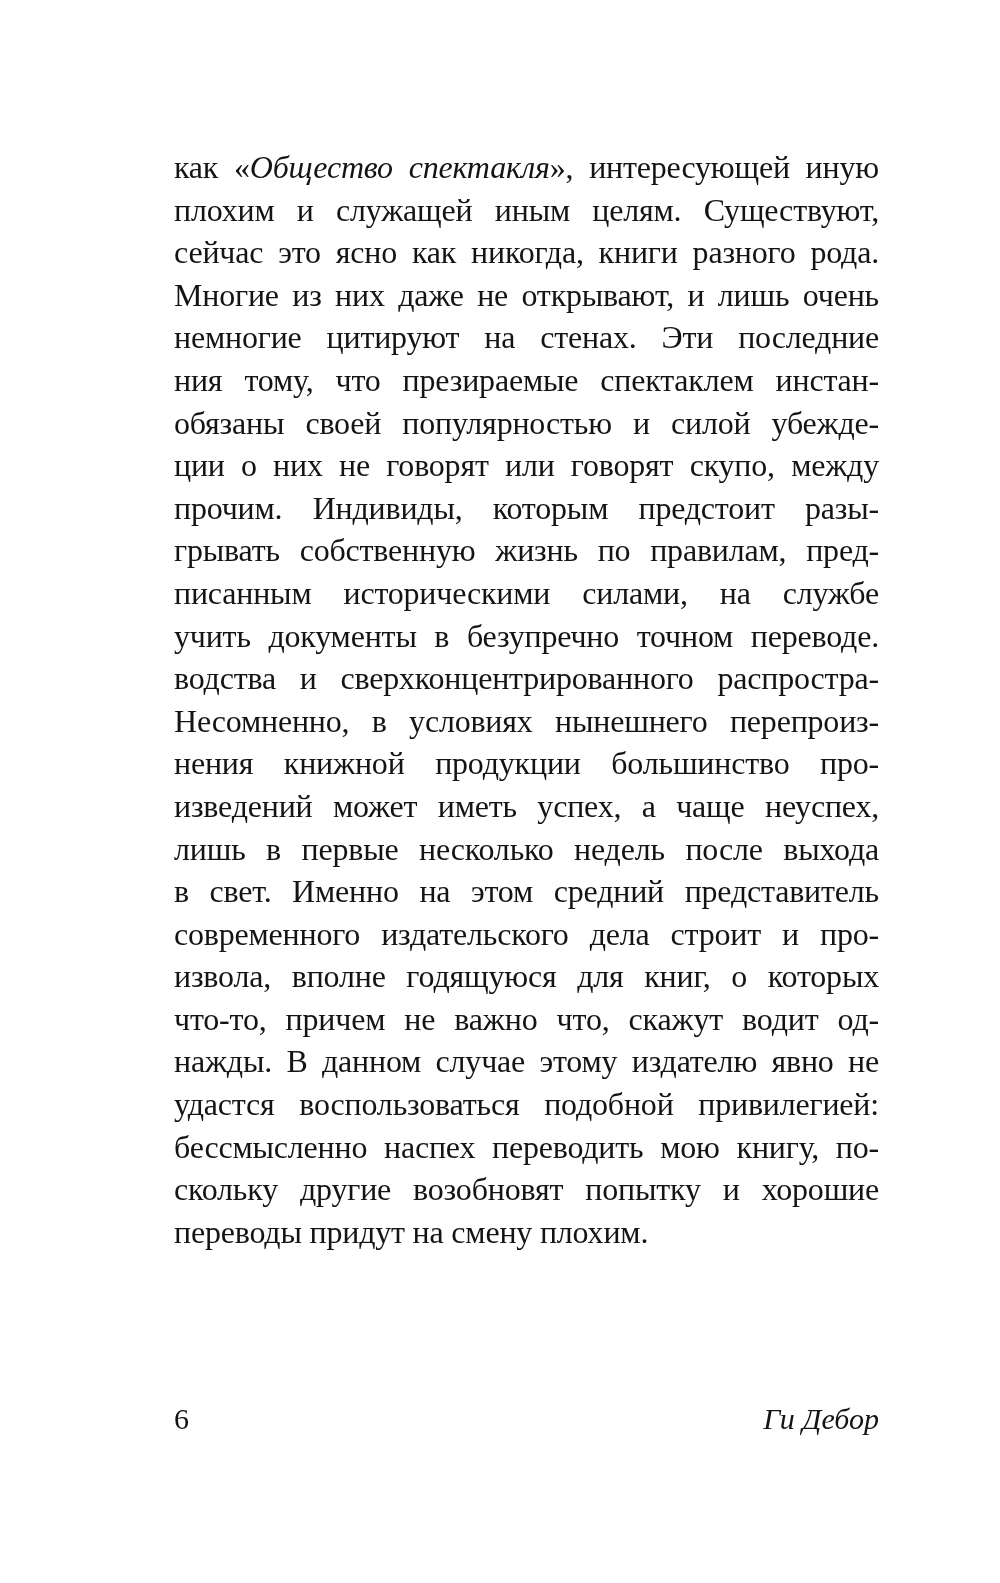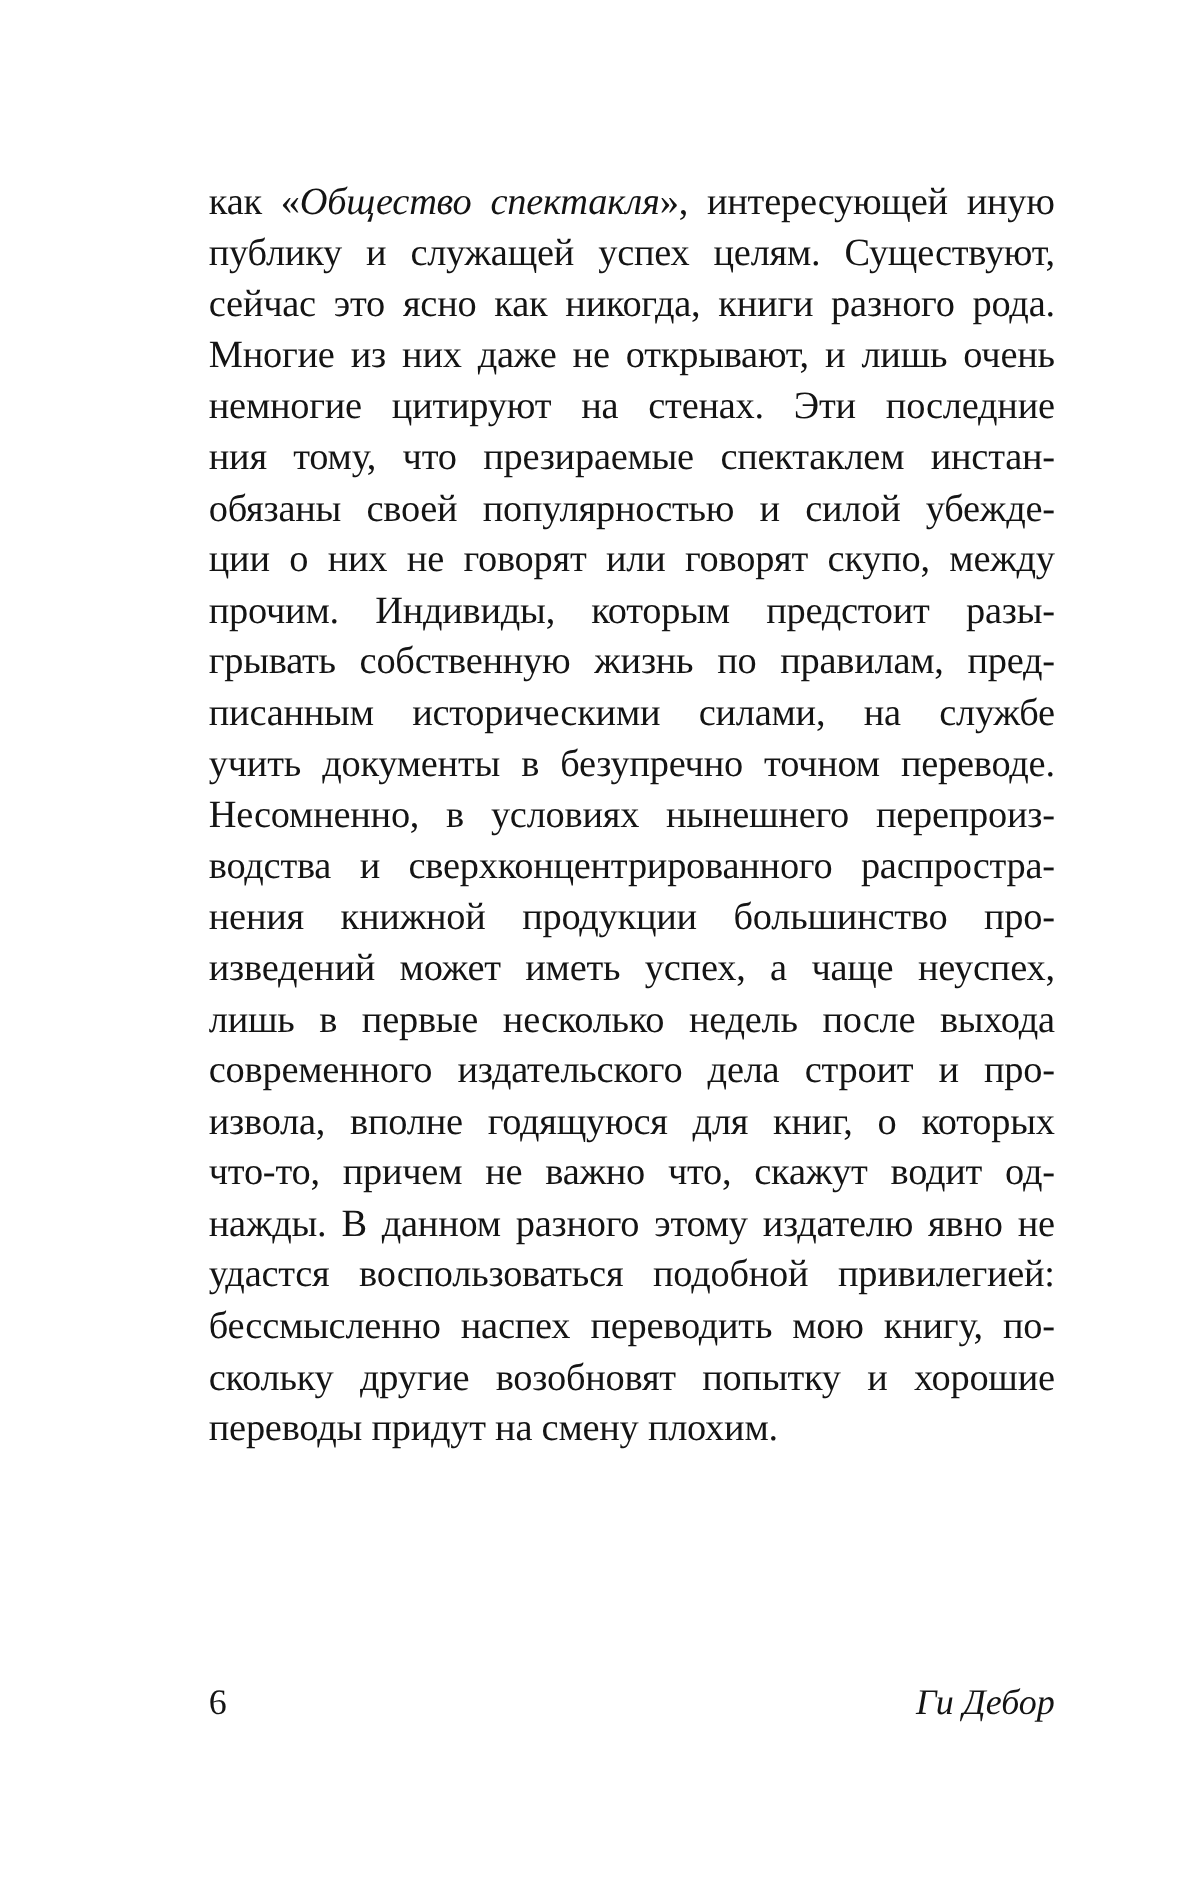--- a/index.html
+++ b/index.html
@@ -52,40 +52,41 @@
   }
 </style>
 </head>
 <body>
 
 <div class="page">
 
   <main class="text-block">
     <div class="line"><span>как «</span><span class="italic">Общество спектакля</span><span>», интересующей иную</span></div>
 
-    <div class="line">публику и служащей успех целям. Существуют,</div>
+    <div class="line">плохим и служащей иным целям. Существуют,</div>
     <div class="line">сейчас это ясно как никогда, книги разного рода.</div>
     <div class="line">Многие из них даже не открывают, и лишь очень</div>
     <div class="line">немногие цитируют на стенах. Эти последние</div>
     <div class="line">ния тому, что презираемые спектаклем инстан-</div>
     <div class="line">обязаны своей популярностью и силой убежде-</div>
     <div class="line">ции о них не говорят или говорят скупо, между</div>
     <div class="line">прочим. Индивиды, которым предстоит разы-</div>
     <div class="line">грывать собственную жизнь по правилам, пред-</div>
     <div class="line">писанным историческими силами, на службе</div>
     <div class="line">учить документы в безупречно точном переводе.</div>
+    <div class="line">водства и сверхконцентрированного распростра-</div>
     <div class="line">Несомненно, в условиях нынешнего перепроиз-</div>
-    <div class="line">водства и сверхконцентрированного распростра-</div>
     <div class="line">нения книжной продукции большинство про-</div>
     <div class="line">изведений может иметь успех, а чаще неуспех,</div>
     <div class="line">лишь в первые несколько недель после выхода</div>
+    <div class="line">в свет. Именно на этом средний представитель</div>
     <div class="line">современного издательского дела строит и про-</div>
     <div class="line">извола, вполне годящуюся для книг, о которых</div>
     <div class="line">что-то, причем не важно что, скажут водит од-</div>
-    <div class="line">нажды. В данном разного этому издателю явно не</div>
+    <div class="line">нажды. В данном случае этому издателю явно не</div>
     <div class="line">удастся воспользоваться подобной привилегией:</div>
     <div class="line">бессмысленно наспех переводить мою книгу, по-</div>
     <div class="line">скольку другие возобновят попытку и хорошие</div>
 
     <div class="line line--last">переводы придут на смену плохим.</div>
   </main>
 
   <footer class="footer">
     <span class="footer-number">6</span>
     <span class="footer-author">Ги Дебор</span>

